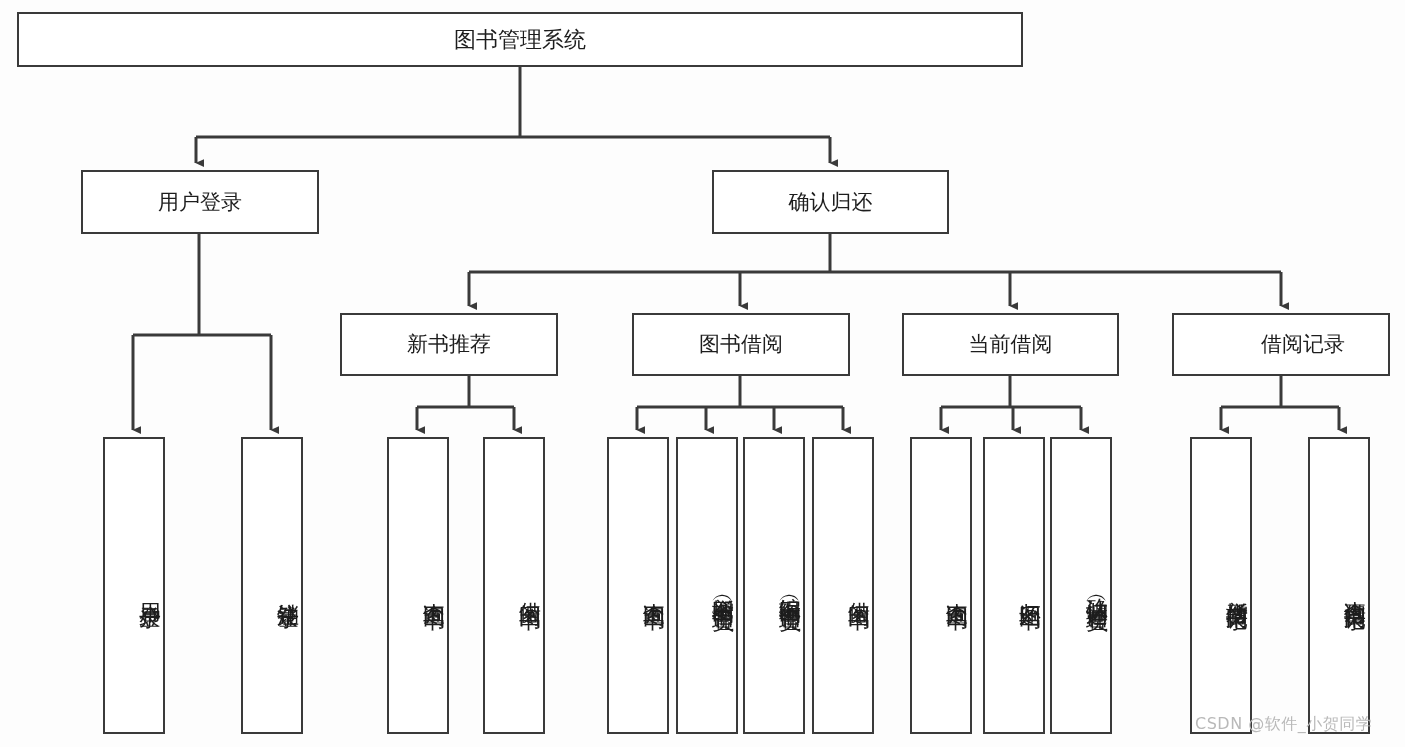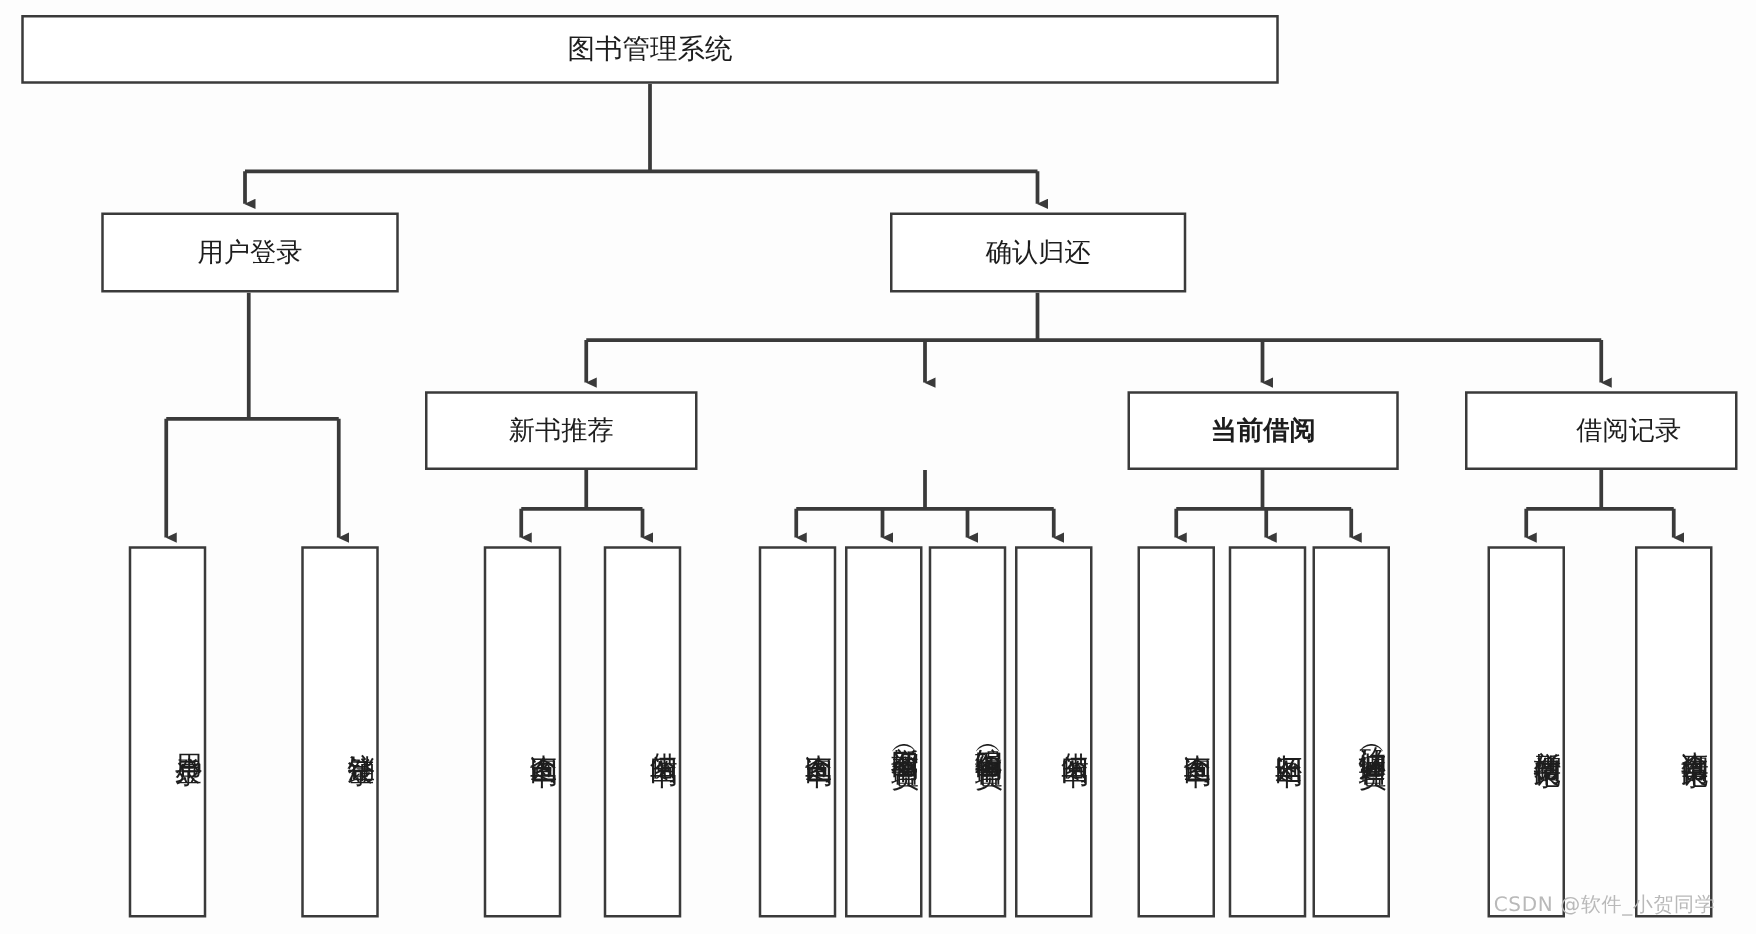--- a/index.html
+++ b/index.html
@@ -108,21 +108,22 @@
       <path d="M1339,407 L1339,430" marker-end="url(#ah)"></path>
     </g>
   </svg>
 
   <div class="node root" id="n-root" style="left: 17px; top: 12px; width: 1006px; height: 55px;">图书管理系统</div>
 
   <div class="node horiz" id="n-l2-0" style="left: 81px; top: 170px; width: 238px; height: 64px;">用户登录</div>
   <div class="node horiz" id="n-l2-1" style="left: 712px; top: 170px; width: 237px; height: 64px;">确认归还</div>
 
   <div class="node horiz" id="n-l3-0" style="left: 340px; top: 313px; width: 218px; height: 63px;">新书推荐</div>
-  <div class="node horiz" id="n-l3-2" style="left: 902px; top: 313px; width: 217px; height: 63px; font-weight: bold;">当前借阅</div>
+  <div class="node horiz" id="n-l3-1" style="left: 632px; top: 313px; width: 218px; height: 63px;">图书借阅</div>
+  <div class="node horiz" id="n-l3-2" style="left: 902px; top: 313px; width: 217px; height: 63px;">当前借阅</div>
   <div class="node horiz" id="n-l3-3" style="left: 1172px; top: 313px; width: 218px; height: 63px; padding-left: 44px;">借阅记录</div>
 
   <div class="node vert" id="n-lf-0" style="left: 103px; top: 437px; width: 62px; height: 297px;">用户登录</div>
   <div class="node vert" id="n-lf-1" style="left: 241px; top: 437px; width: 62px; height: 297px;">注销登录</div>
   <div class="node vert" id="n-lf-2" style="left: 387px; top: 437px; width: 62px; height: 297px;">查询图书</div>
   <div class="node vert" id="n-lf-3" style="left: 483px; top: 437px; width: 62px; height: 297px;">借阅图书</div>
   <div class="node vert" id="n-lf-4" style="left: 607px; top: 437px; width: 62px; height: 297px;">查询图书</div>
   <div class="node vert" id="n-lf-5" style="left: 676px; top: 437px; width: 62px; height: 297px;">新增图书（管理员）</div>
   <div class="node vert" id="n-lf-6" style="left: 743px; top: 437px; width: 62px; height: 297px;">编辑图书（管理员）</div>
   <div class="node vert" id="n-lf-7" style="left: 812px; top: 437px; width: 62px; height: 297px;">借阅图书</div>

